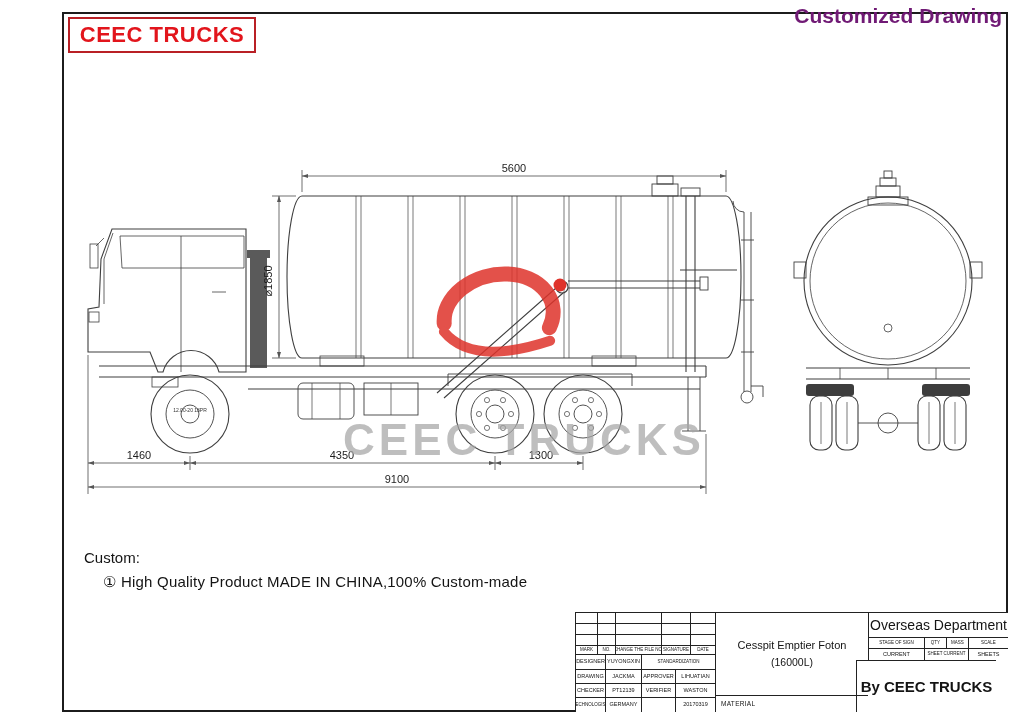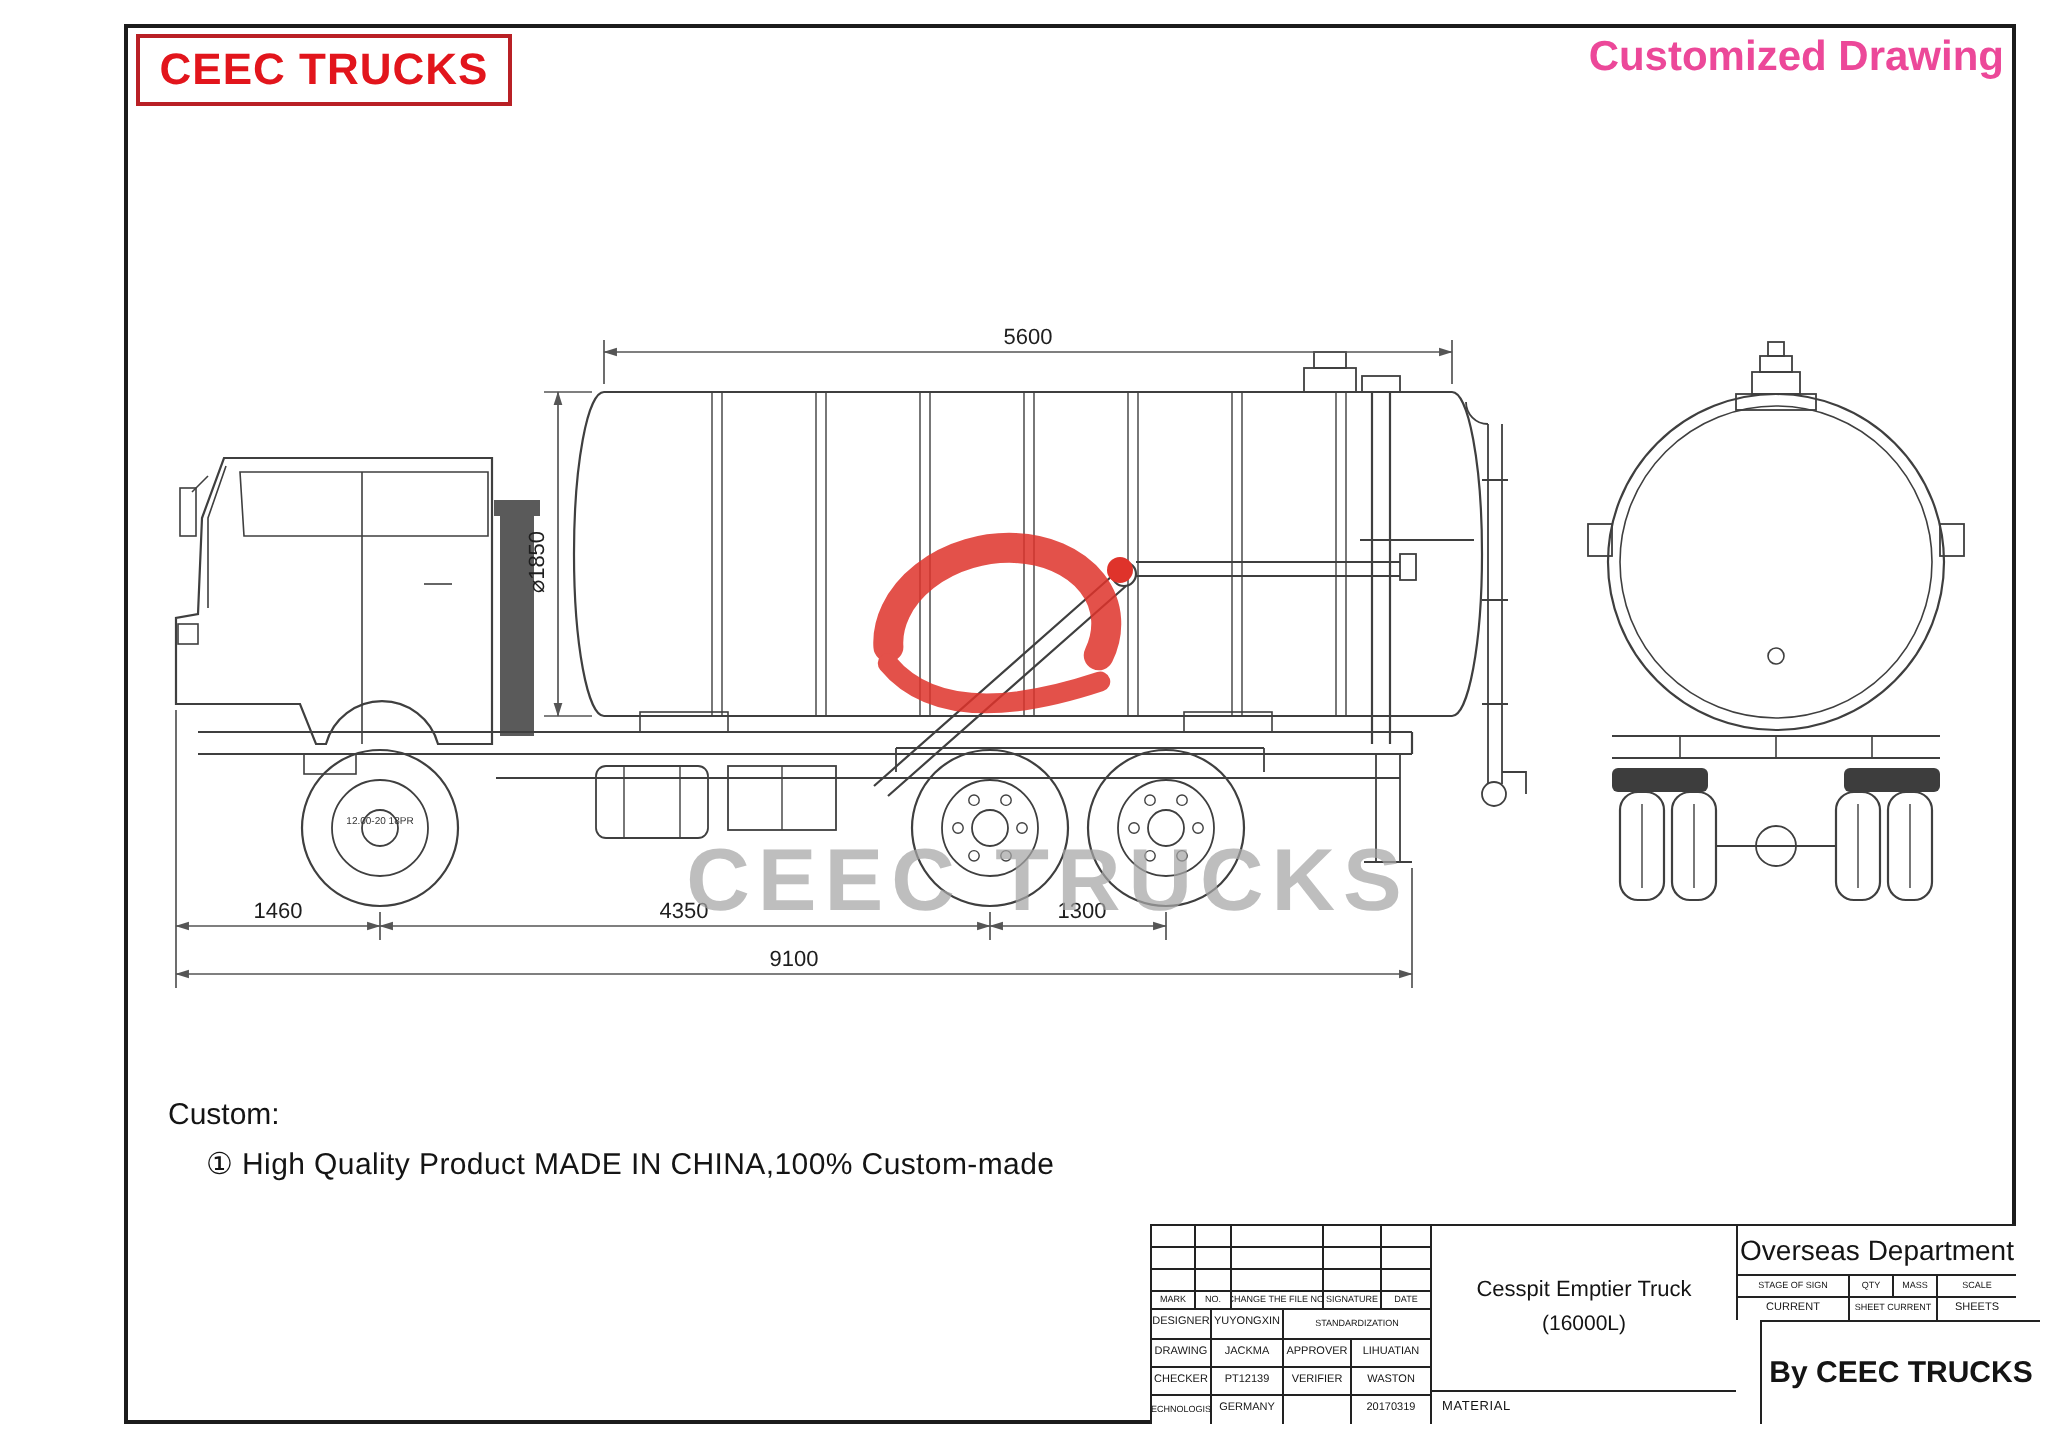--- a/index.html
+++ b/index.html
@@ -1,20 +1,20 @@
 <!DOCTYPE html>
 <html><head>
 <meta charset="utf-8">
 <style>
   *{margin:0;padding:0;box-sizing:border-box}
   html,body{width:1024px;height:726px}
   body{background:#ffffff;font-family:"Liberation Sans",sans-serif;position:relative;overflow:hidden;color:#141414}
   .frame{position:absolute;left:62px;top:12px;width:946px;height:700px;border:2px solid #1c1c1c}
   .brand-box{position:absolute;left:68px;top:17px;width:188px;height:36px;border:2px solid #b92025;display:flex;align-items:center;justify-content:center;color:#e2151c;font-weight:bold;font-size:22px;letter-spacing:.5px;background:#fff}
-  .doc-title{position:absolute;top:17px;right:22px;font-size:21px;font-weight:bold;color:#ec4899}
+  .doc-title{position:absolute;top:4px;right:22px;font-size:21px;font-weight:bold;color:#701a75}
   svg.drawing{position:absolute;left:0;top:0;width:1024px;height:726px}
   svg text{font-family:"Liberation Sans",sans-serif}
   .notes{position:absolute;left:84px;top:549px}
   .notes .nh{font-size:15px;margin-bottom:7px}
   .notes .ni{font-size:15px;margin-left:19px;margin-bottom:6px;letter-spacing:.2px}
   .tb{position:absolute;left:575px;top:612px;width:433px;height:100px;background:#fff}
   .c{position:absolute;border-left:1px solid #222;border-top:1px solid #222;display:flex;align-items:center;justify-content:center;overflow:hidden;white-space:nowrap;line-height:1}
   .t45{font-size:4.5px}.t5{font-size:5.5px}
   .dept{font-size:14px}
   .prod{flex-direction:column;gap:6px}
@@ -218,27 +218,27 @@
   <div class="c t5" style="left:30px;top:71px;width:36px;height:14px">PT12139</div>
   <div class="c t5" style="left:66px;top:71px;width:34px;height:14px">VERIFIER</div>
   <div class="c t5" style="left:100px;top:71px;width:40px;height:14px">WASTON</div>
 
   <div class="c t45" style="left:0;top:85px;width:30px;height:15px">TECHNOLOGIST</div>
   <div class="c t5" style="left:30px;top:85px;width:36px;height:15px">GERMANY</div>
   <div class="c t5" style="left:66px;top:85px;width:34px;height:15px"></div>
   <div class="c t5" style="left:100px;top:85px;width:40px;height:15px">20170319</div>
 
   <div class="c prod" style="left:140px;top:0;width:153px;height:83px">
-    <span class="p1">Cesspit Emptier Truck</span>
+    <span class="p1">Cesspit Emptier Foton</span>
     <span class="p2">(16000L)</span>
   </div>
   <div class="c mat" style="left:140px;top:83px;width:153px;height:17px">MATERIAL</div>
 
   <div class="c dept" style="left:293px;top:0;width:140px;height:25px">Overseas Department</div>
   <div class="c t45" style="left:293px;top:25px;width:56px;height:11px">STAGE OF SIGN</div>
   <div class="c t45" style="left:349px;top:25px;width:22px;height:11px">QTY</div>
   <div class="c t45" style="left:371px;top:25px;width:22px;height:11px">MASS</div>
   <div class="c t45" style="left:393px;top:25px;width:40px;height:11px">SCALE</div>
   <div class="c t5" style="left:293px;top:36px;width:56px;height:12px">CURRENT</div>
   <div class="c t45" style="left:349px;top:36px;width:44px;height:12px">SHEET CURRENT</div>
   <div class="c t5" style="left:393px;top:36px;width:40px;height:12px">SHEETS</div>
-  <div class="c byc" style="left:305px;top:48px;width:140px;height:52px">By CEEC TRUCKS</div>
+  <div class="c byc" style="left:281px;top:48px;width:140px;height:52px">By CEEC TRUCKS</div>
 </div>
 
 </body></html>

